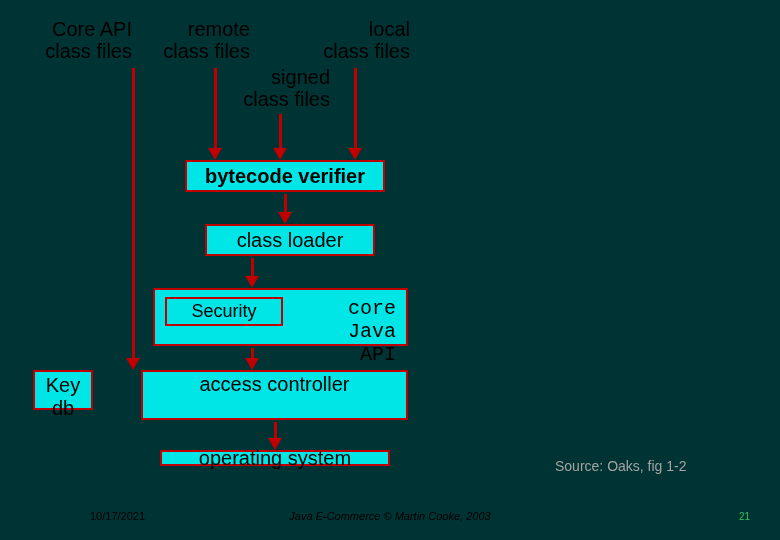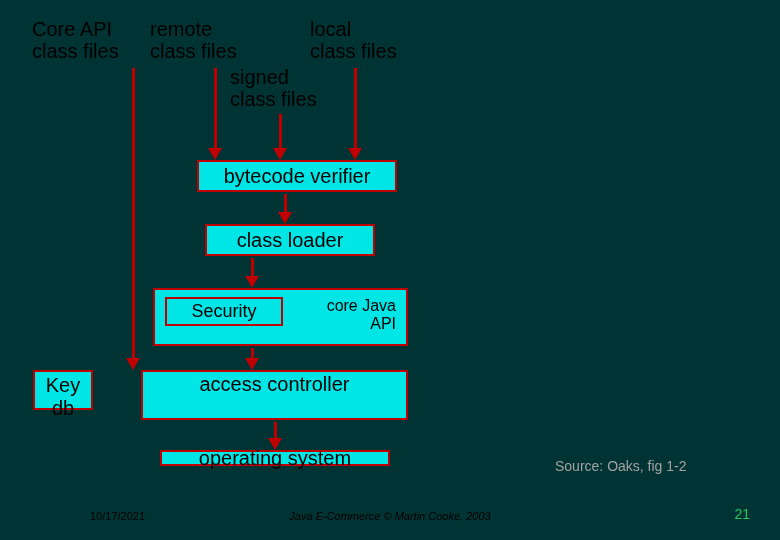--- a/index.html
+++ b/index.html
@@ -12,21 +12,21 @@
     color: #000;
     position: relative;
     overflow: hidden;
   }
   .slide { position: relative; width: 780px; height: 540px; }
   .label {
     position: absolute;
     color: #000;
     font-size: 20px;
     line-height: 1.1;
-    text-align: left;
+    text-align: right;
   }
   .box {
     position: absolute;
     background: #00e5e5;
     border: 2px solid #c00000;
     display: flex;
     align-items: center;
     justify-content: center;
     font-size: 20px;
     color: #000;
@@ -66,30 +66,30 @@
     text-align: center;
     color: #000;
     font-size: 11px;
     font-style: italic;
   }
   .footer-pg {
     position: absolute;
     right: 30px;
     bottom: 18px;
     color: #22c55e;
-    font-size: 14px;
+    font-size: 10px;
   }
   .source {
     position: absolute;
     color: #a3a3a3;
     font-size: 14px;
   }
   .twoline span { display:block; }
   .box-core .left { position:absolute; left:10px; top:7px; width:90px; text-align:center; font-size:18px; }
-  .box-core .right { position:absolute; right:10px; top:7px; width:100px; text-align:right; font-size:16px; }
+  .box-core .right { position:absolute; right:10px; top:7px; width:100px; text-align:right; font-size:20px;font-family:Liberation Mono, monospace; }
 </style>
 </head>
 <body>
 <div class="slide">
 
 <div class="label twoline" style="left:32px; top:18px; width:100px;">
   <span>Core API</span>
   <span>class files</span>
 </div>
 <div class="label twoline" style="left:150px; top:18px; width:100px;">
@@ -118,21 +118,21 @@
 <div class="arrow-down" style="left:280px; top:114px;">
   <div class="shaft" style="height:34px;"></div>
   <div class="head" style="top:34px;"></div>
 </div>
 
 <div class="arrow-down" style="left:355px; top:68px;">
   <div class="shaft" style="height:80px;"></div>
   <div class="head" style="top:80px;"></div>
 </div>
 
-<div class="box" style="left:197px; top:160px; width:200px; height:32px;">
+<div class="box" style="left:185px; top:160px; width:200px; height:32px;font-weight:bold;">
   <span>bytecode verifier</span>
 </div>
 
 <div class="arrow-down" style="left:285px; top:194px;">
   <div class="shaft" style="height:18px;"></div>
   <div class="head" style="top:18px;"></div>
 </div>
 
 <div class="box" style="left:205px; top:224px; width:170px; height:32px;">
   <span>class loader</span>

